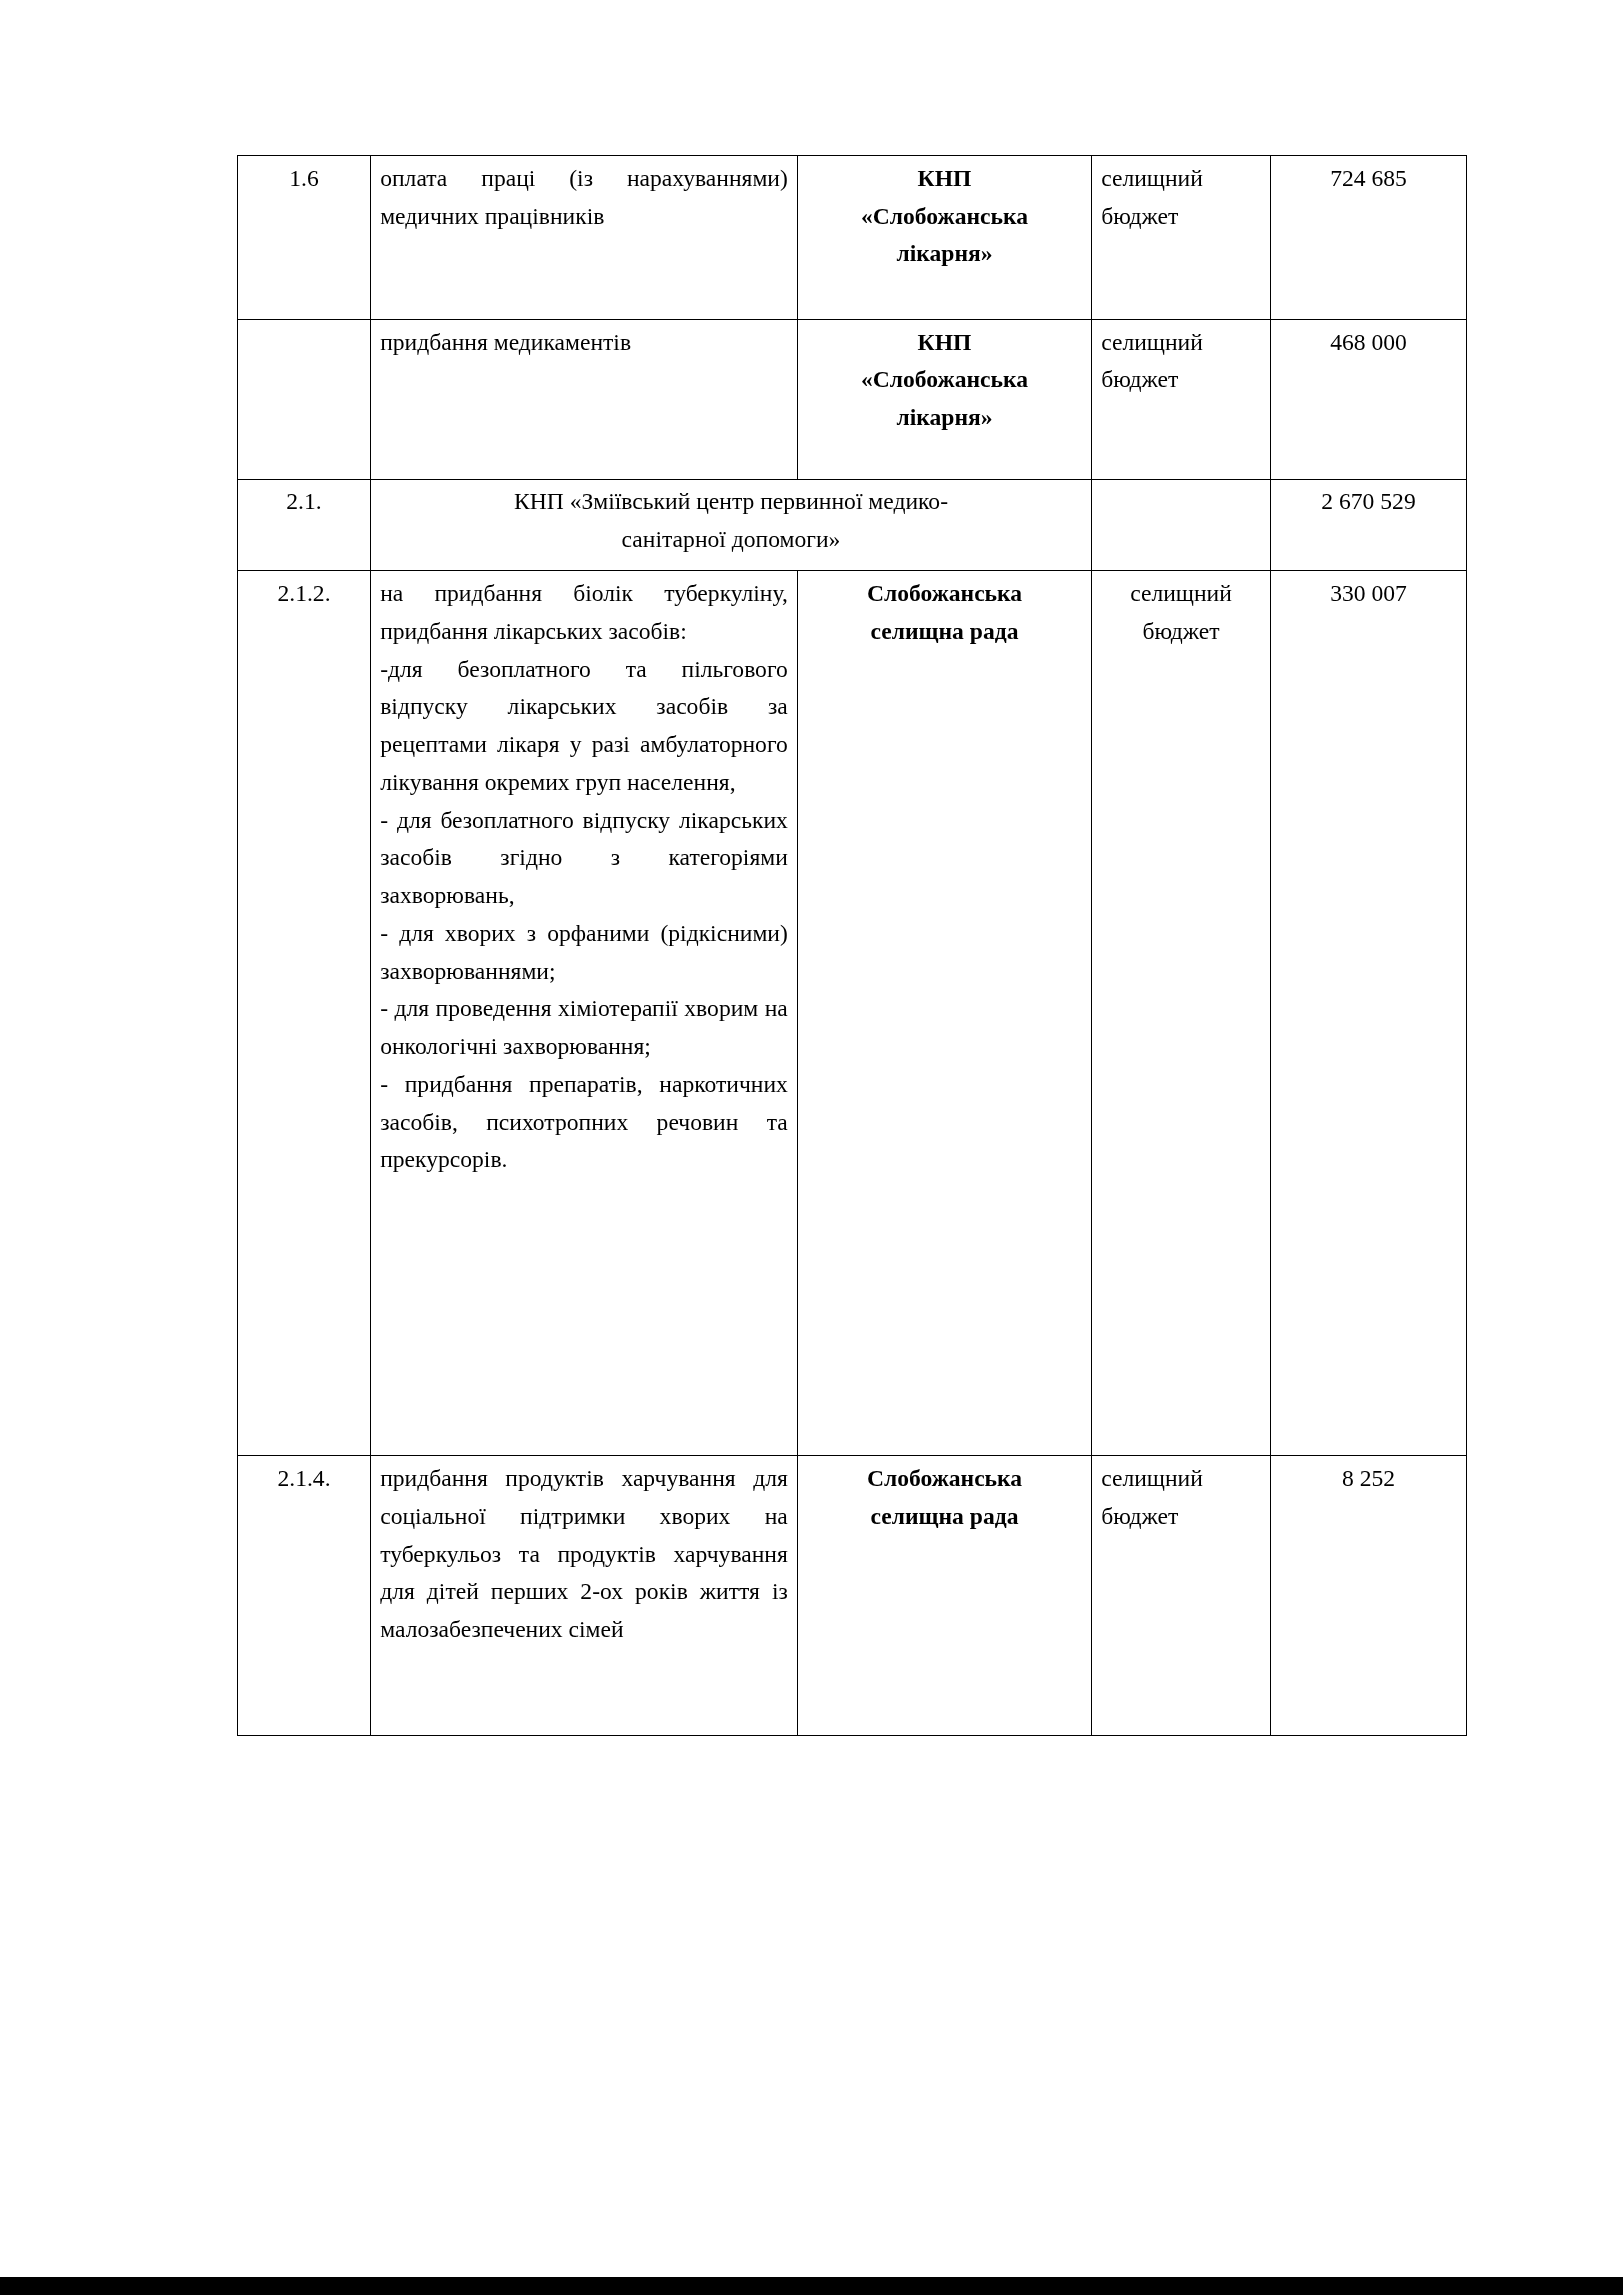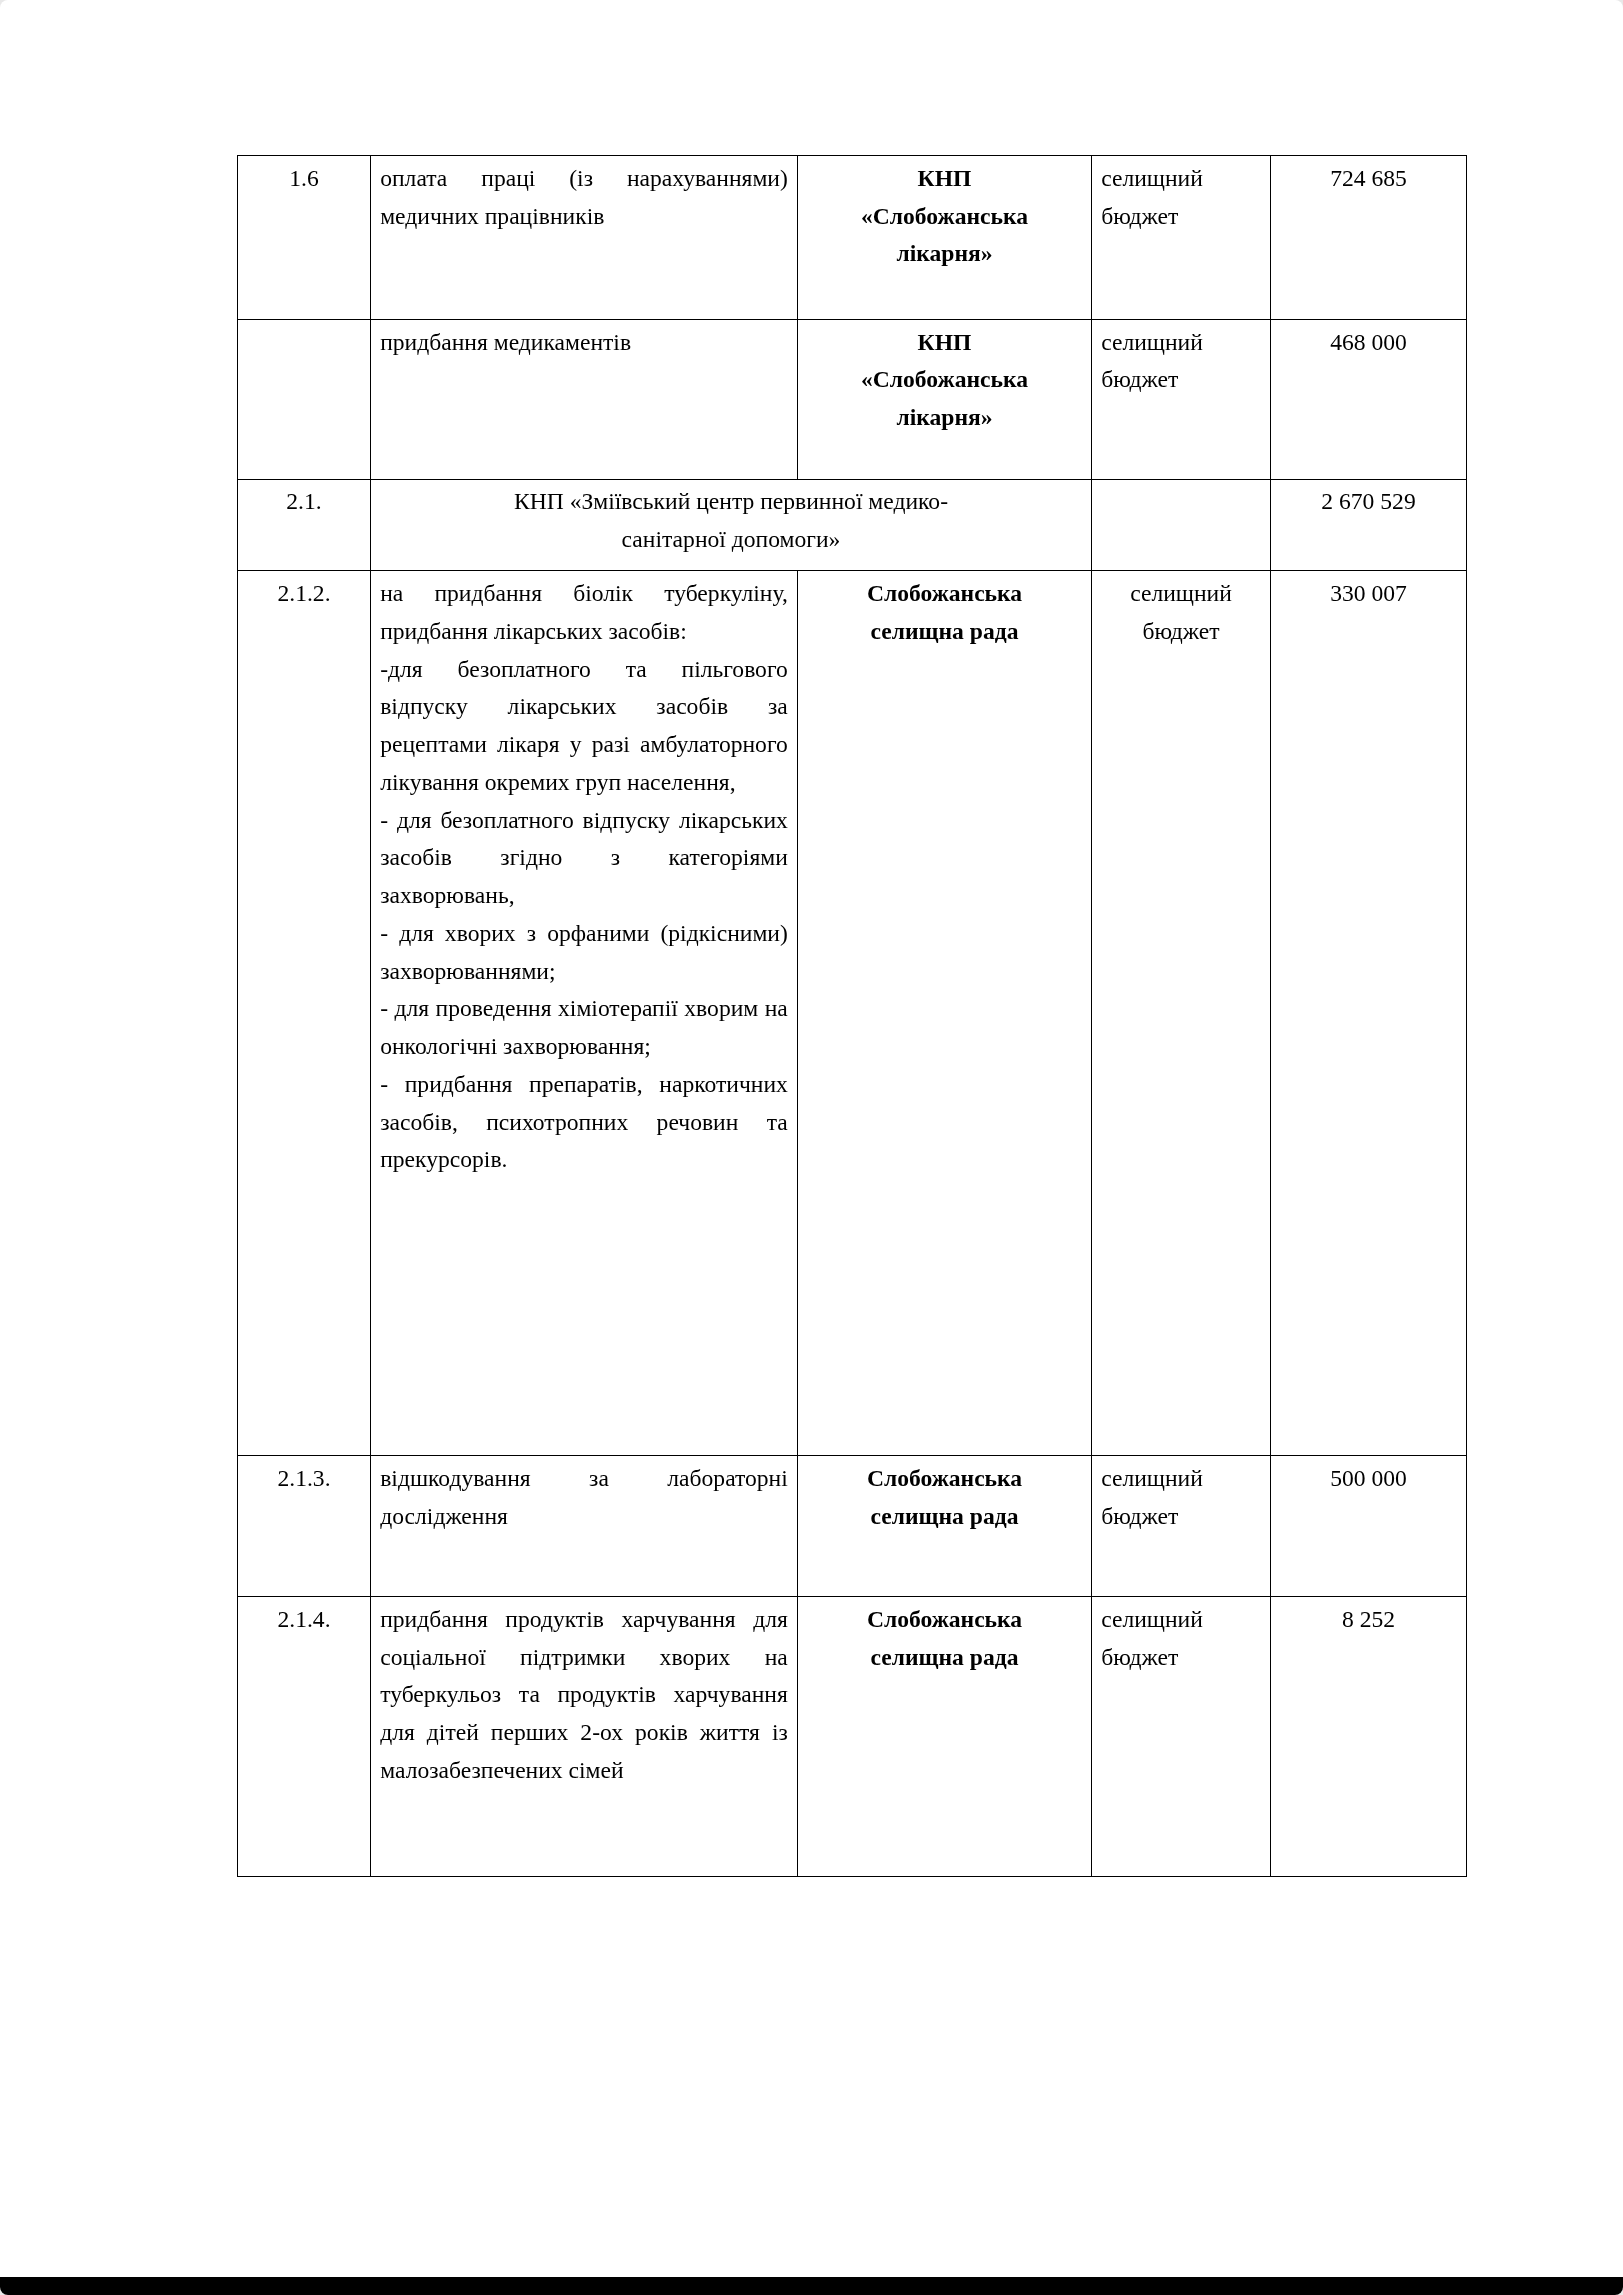--- a/index.html
+++ b/index.html
@@ -10,21 +10,20 @@
   }
   .page {
     position: relative;
     width: 1623px;
     height: 2295px;
     background: #ffffff;
     margin: 0 auto;
     overflow: hidden;
     font-family: "Liberation Serif", "DejaVu Serif", serif;
     color: #000000;
-    border-radius: 8px;
   }
   table.budget {
     position: absolute;
     left: 237px;
     top: 155px;
     width: 1228px;
     border-collapse: collapse;
     table-layout: fixed;
     font-size: 23.6px;
     line-height: 1.6;
@@ -104,28 +103,20 @@
 - для безоплатного відпуску лікарських засобів згідно з категоріями захворювань,
 - для хворих з орфаними (рідкісними) захворюваннями;
 - для проведення хіміотерапії хворим на онкологічні захворювання;
 - придбання препаратів, наркотичних засобів, психотропних речовин та прекурсорів.</td>
       <td class="c-exec">Слобожанська
 селищна рада</td>
       <td class="c-src center">селищний бюджет</td>
       <td class="c-amt">330 007</td>
     </tr>
 
-    <tr>
-      <td class="c-num" style="height:132px">2.1.3.</td>
-      <td class="c-desc">відшкодування за лабораторні дослідження</td>
-      <td class="c-exec">Слобожанська
-селищна рада</td>
-      <td class="c-src">селищний бюджет</td>
-      <td class="c-amt">500 000</td>
-    </tr>
 
     <tr>
       <td class="c-num" style="height:271px">2.1.4.</td>
       <td class="c-desc">придбання продуктів харчування для соціальної підтримки хворих на туберкульоз та продуктів харчування для дітей перших 2-ох років життя із малозабезпечених сімей</td>
       <td class="c-exec">Слобожанська
 селищна рада</td>
       <td class="c-src">селищний бюджет</td>
       <td class="c-amt">8 252</td>
     </tr>
 

